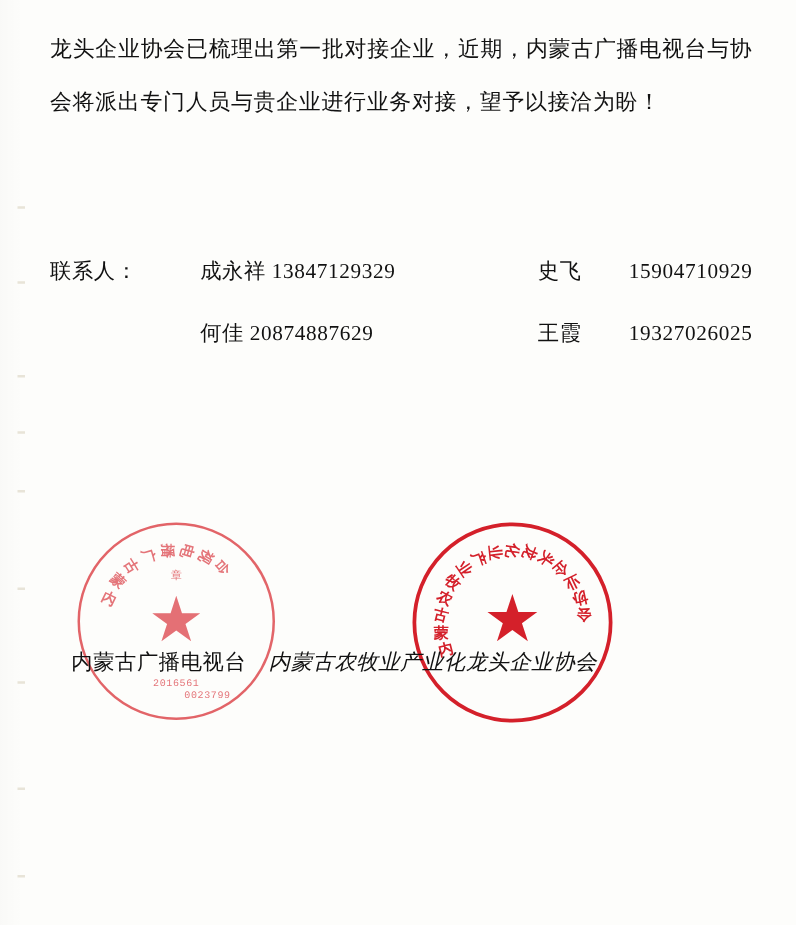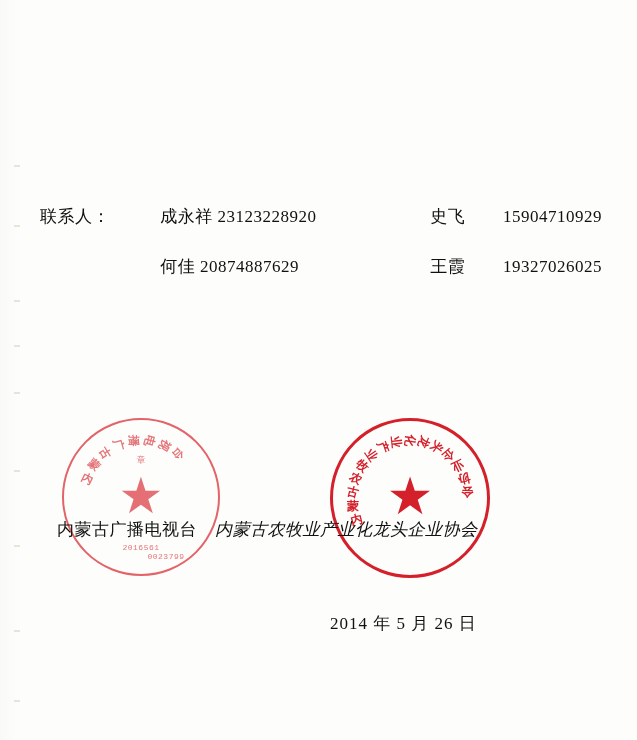--- a/index.html
+++ b/index.html
@@ -205,27 +205,28 @@
   <div class="edge-mark" style="top:165px;"></div>
   <div class="edge-mark" style="top:225px;"></div>
   <div class="edge-mark" style="top:300px;"></div>
   <div class="edge-mark" style="top:345px;"></div>
   <div class="edge-mark" style="top:392px;"></div>
   <div class="edge-mark" style="top:470px;"></div>
   <div class="edge-mark" style="top:545px;"></div>
   <div class="edge-mark" style="top:630px;"></div>
   <div class="edge-mark" style="top:700px;"></div>
 
+  <div class="para">龙头企业协会已梳理出第一批对接企业，近期，内蒙古广播电视台与协会将派出专门人员与贵企业进行业务对接，望予以接洽为盼！</div>
 
   <div class="contacts">
     <div class="contact-row">
       <div class="lead">联系人：</div>
       <div class="c1">
         <span>成永祥</span>
-        <span>23123228920</span>
+        <span>13847129329</span>
       </div>
       <div class="c2">
         <span class="n2">史飞</span>
         <span>15904710929</span>
       </div>
     </div>
     <div class="contact-row">
       <div class="ind"></div>
       <div class="c1">
         <span>何佳</span>
@@ -274,15 +275,14 @@
       <span style="transform: rotate(92deg) translate(0,-63px) rotate(90deg);">会</span>
     </div>
     <div class="star">★</div>
   </div>
 
   <div class="orgs">
     <div class="org1">内蒙古广播电视台</div>
     <div class="org2">内蒙古农牧业产业化龙头企业协会</div>
   </div>
 
-  <div class="date">2014 年 5 月 26 日</div>
 
 </div>
 
 </body></html>

